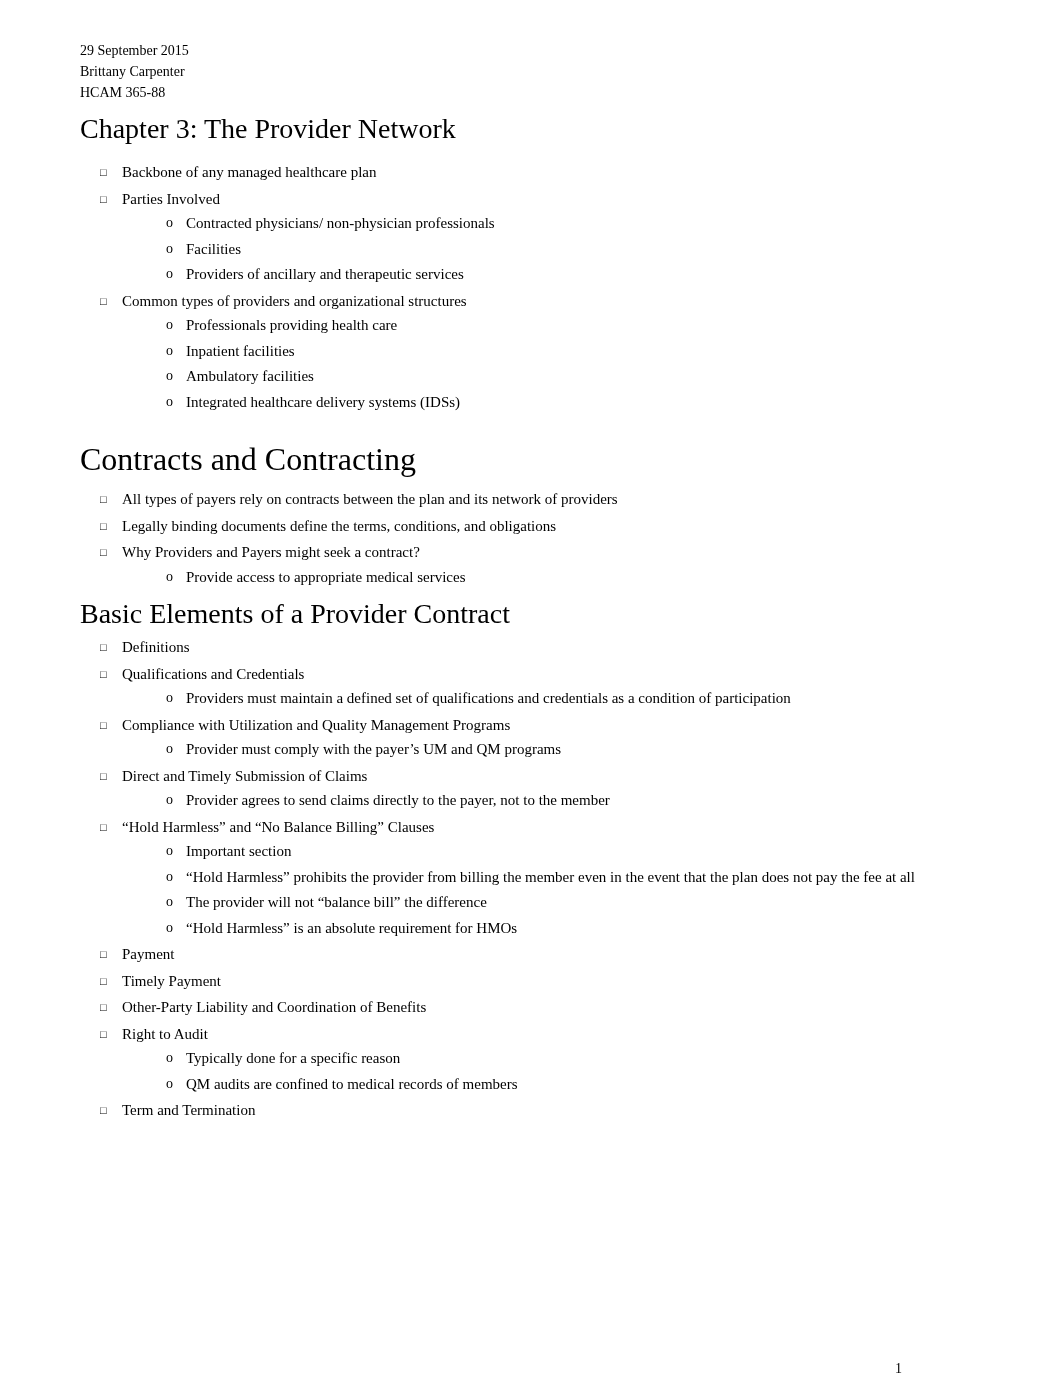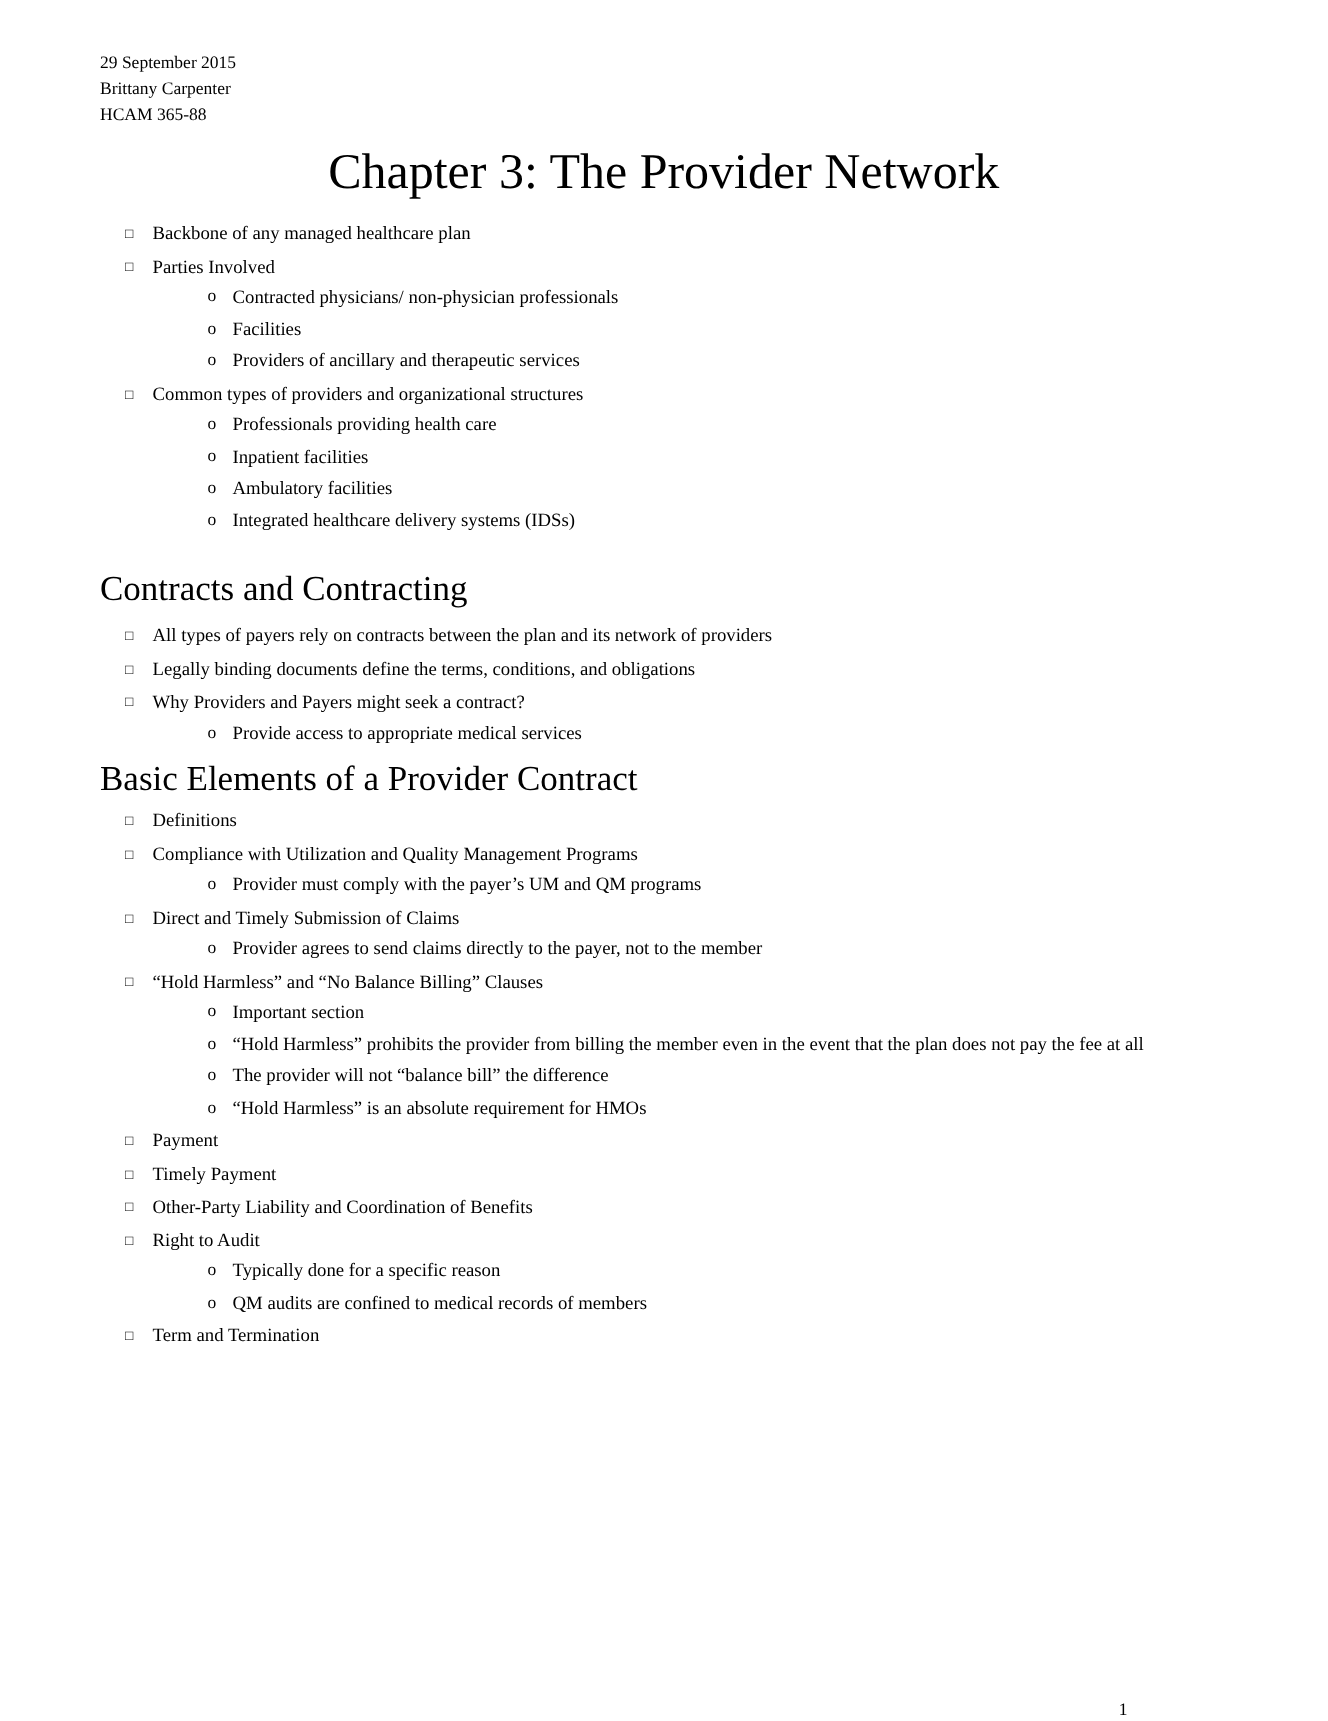--- a/index.html
+++ b/index.html
@@ -19,29 +19,29 @@
     }
 
     .header-info {
       text-align: left;
       margin-bottom: 10px;
       font-size: 14px;
       line-height: 1.5;
     }
 
     .page-title {
-      text-align: center;
-      font-size: 40px;
+      text-align: left;
+      font-size: 28px;
       font-weight: normal;
       margin-bottom: 16px;
       font-family: "Times New Roman", Times, serif;
     }
 
     .section-heading {
-      font-size: 28px;
+      font-size: 32px;
       font-weight: normal;
       margin-top: 28px;
       margin-bottom: 10px;
       font-family: "Times New Roman", Times, serif;
     }
 
     .sub-heading {
       font-size: 28px;
       font-weight: normal;
       margin-top: 10px;
@@ -153,20 +153,26 @@
       </ul>
     </li>
   </ul>
 
   <h2 class="sub-heading">Basic Elements of a Provider Contract</h2>
   <ul class="level1">
     <li>
       <span>Definitions</span>
     </li>
     <li>
+      <span>Qualifications and Credentials</span>
+      <ul class="level2">
+        <li><span>Providers must maintain a defined set of qualifications and credentials as a condition of participation</span></li>
+      </ul>
+    </li>
+    <li>
       <span>Compliance with Utilization and Quality Management Programs</span>
       <ul class="level2">
         <li><span>Provider must comply with the payer’s UM and QM programs</span></li>
       </ul>
     </li>
     <li>
       <span>Direct and Timely Submission of Claims</span>
       <ul class="level2">
         <li><span>Provider agrees to send claims directly to the payer, not to the member</span></li>
       </ul>

